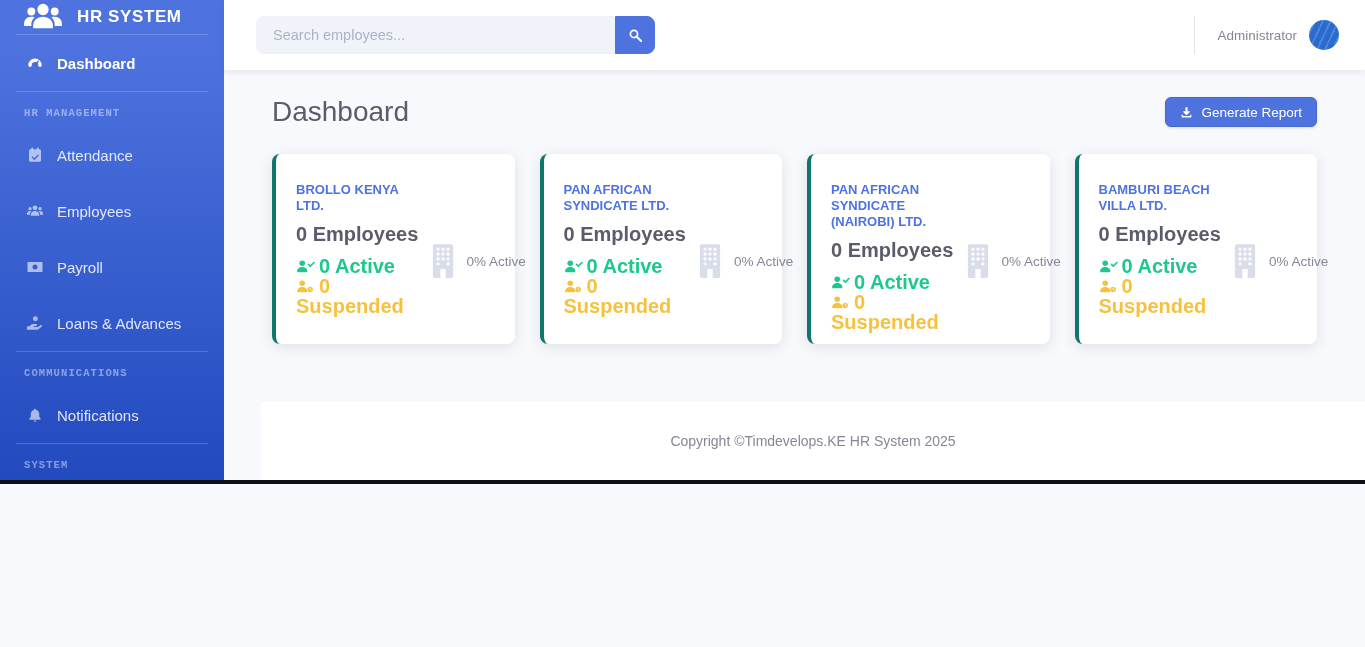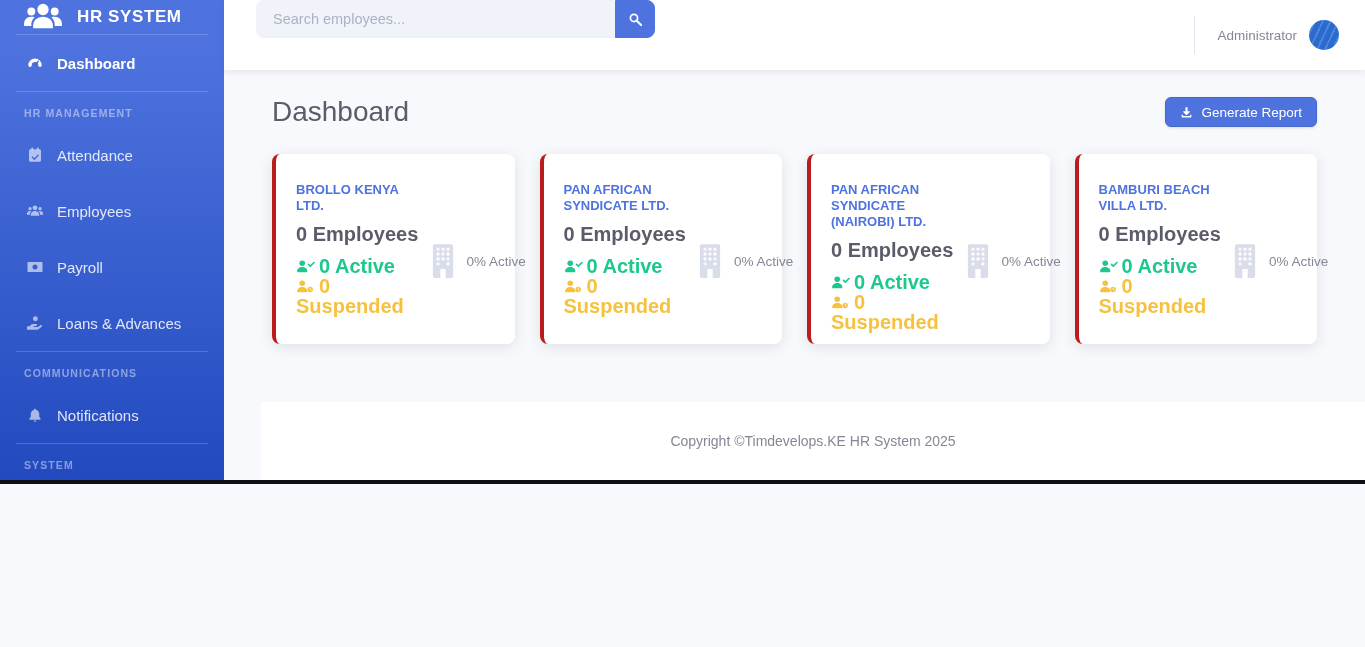--- a/index.html
+++ b/index.html
@@ -25,36 +25,36 @@
   .nav-item {
     display:flex; align-items:center; gap:11px; padding:20px 24px;
     color:rgba(255,255,255,.85); font-size:15px; cursor:pointer; line-height:15px;
   }
   .nav-item .icon { width:22px; display:flex; justify-content:center; }
   .nav-item .icon svg { width:18px; height:16px; opacity:.7; display:block; }
   .nav-item.active { color:#fff; font-weight:bold; }
   .nav-item.active .icon svg { opacity:1; }
   .section-heading {
     padding:16px 24px 8px; font-size:10.5px; font-weight:bold;
-    letter-spacing:1.1px; color:rgba(255,255,255,.45); line-height:11px;
+    letter-spacing:1.1px; color:rgba(255,255,255,.45); line-height:11px;font-family:Liberation Mono, monospace;
   }
   .toggle-wrap { display:flex; justify-content:center; padding-top:17px; }
   .toggle-btn {
     width:40px; height:40px; border-radius:50%; border:none; cursor:pointer;
     background:rgba(255,255,255,.22); color:#fff;
     display:flex; align-items:center; justify-content:center;
   }
   .toggle-btn svg { width:12px; height:12px; }
 
   
   .main { flex:1; display:flex; flex-direction:column; min-width:0; background:#f8f9fc; }
 
   .topbar {
     height:70px; flex:0 0 70px; background:#fff;
-    display:flex; padding:0 26px 0 32px;
+    display:flex; align-items:center; padding:0 26px 0 32px;
     box-shadow:0 2px 6px rgba(58,59,69,.10); position:relative; z-index:2;
   }
   .search-form { display:flex; width:399px; }
   .search-input {
     flex:1; height:38px; background:#f1f3fa; border:1px solid #eef1f8;
     border-right:none; border-radius:8px 0 0 8px; padding:0 16px;
     font-size:14.5px; color:#6e707e; outline:none;
     font-family:"Liberation Sans", sans-serif;
   }
   .search-input::placeholder { color:#aeb1c2; }
@@ -81,21 +81,21 @@
     background:#4e73df; color:#fff; border:1px solid #4668c9;
     padding:0 14px; height:30px; border-radius:6px; font-size:13.5px;
     cursor:pointer; box-shadow:0 1px 3px rgba(0,0,0,.12);
     font-family:"Liberation Sans", sans-serif;
   }
   .btn-primary svg { width:13px; height:13px; }
 
   
   .cards { display:grid; grid-template-columns:repeat(4,1fr); gap:25px; }
   .card {
-    background:#fff; border-radius:8px; border-left:4px solid #b91c1c;
+    background:#fff; border-radius:8px; border-left:4px solid #0f766e;
     box-shadow:0 3px 14px rgba(58,59,69,.13);
     padding:28px 18px 18px 20px; height:190px; display:flex; gap:6px;
   }
   .card-left { flex:1; min-width:0; }
   .card-company { color:#4e73df; font-weight:bold; font-size:13px; line-height:16px; margin-bottom:8px; }
   .card-employees { color:#5a5c69; font-size:20px; font-weight:bold; margin-bottom:10px; line-height:24px; }
   .card-badges { font-size:20px; line-height:20px;font-weight:bold; }
   .badge-active { color:#1cc88a; margin-right:8px; white-space:nowrap; }
   .badge-suspended { color:#f6c23e; }
   .card-badges .bicon svg { width:19px; height:16px; vertical-align:-2px; margin-right:4px; }

